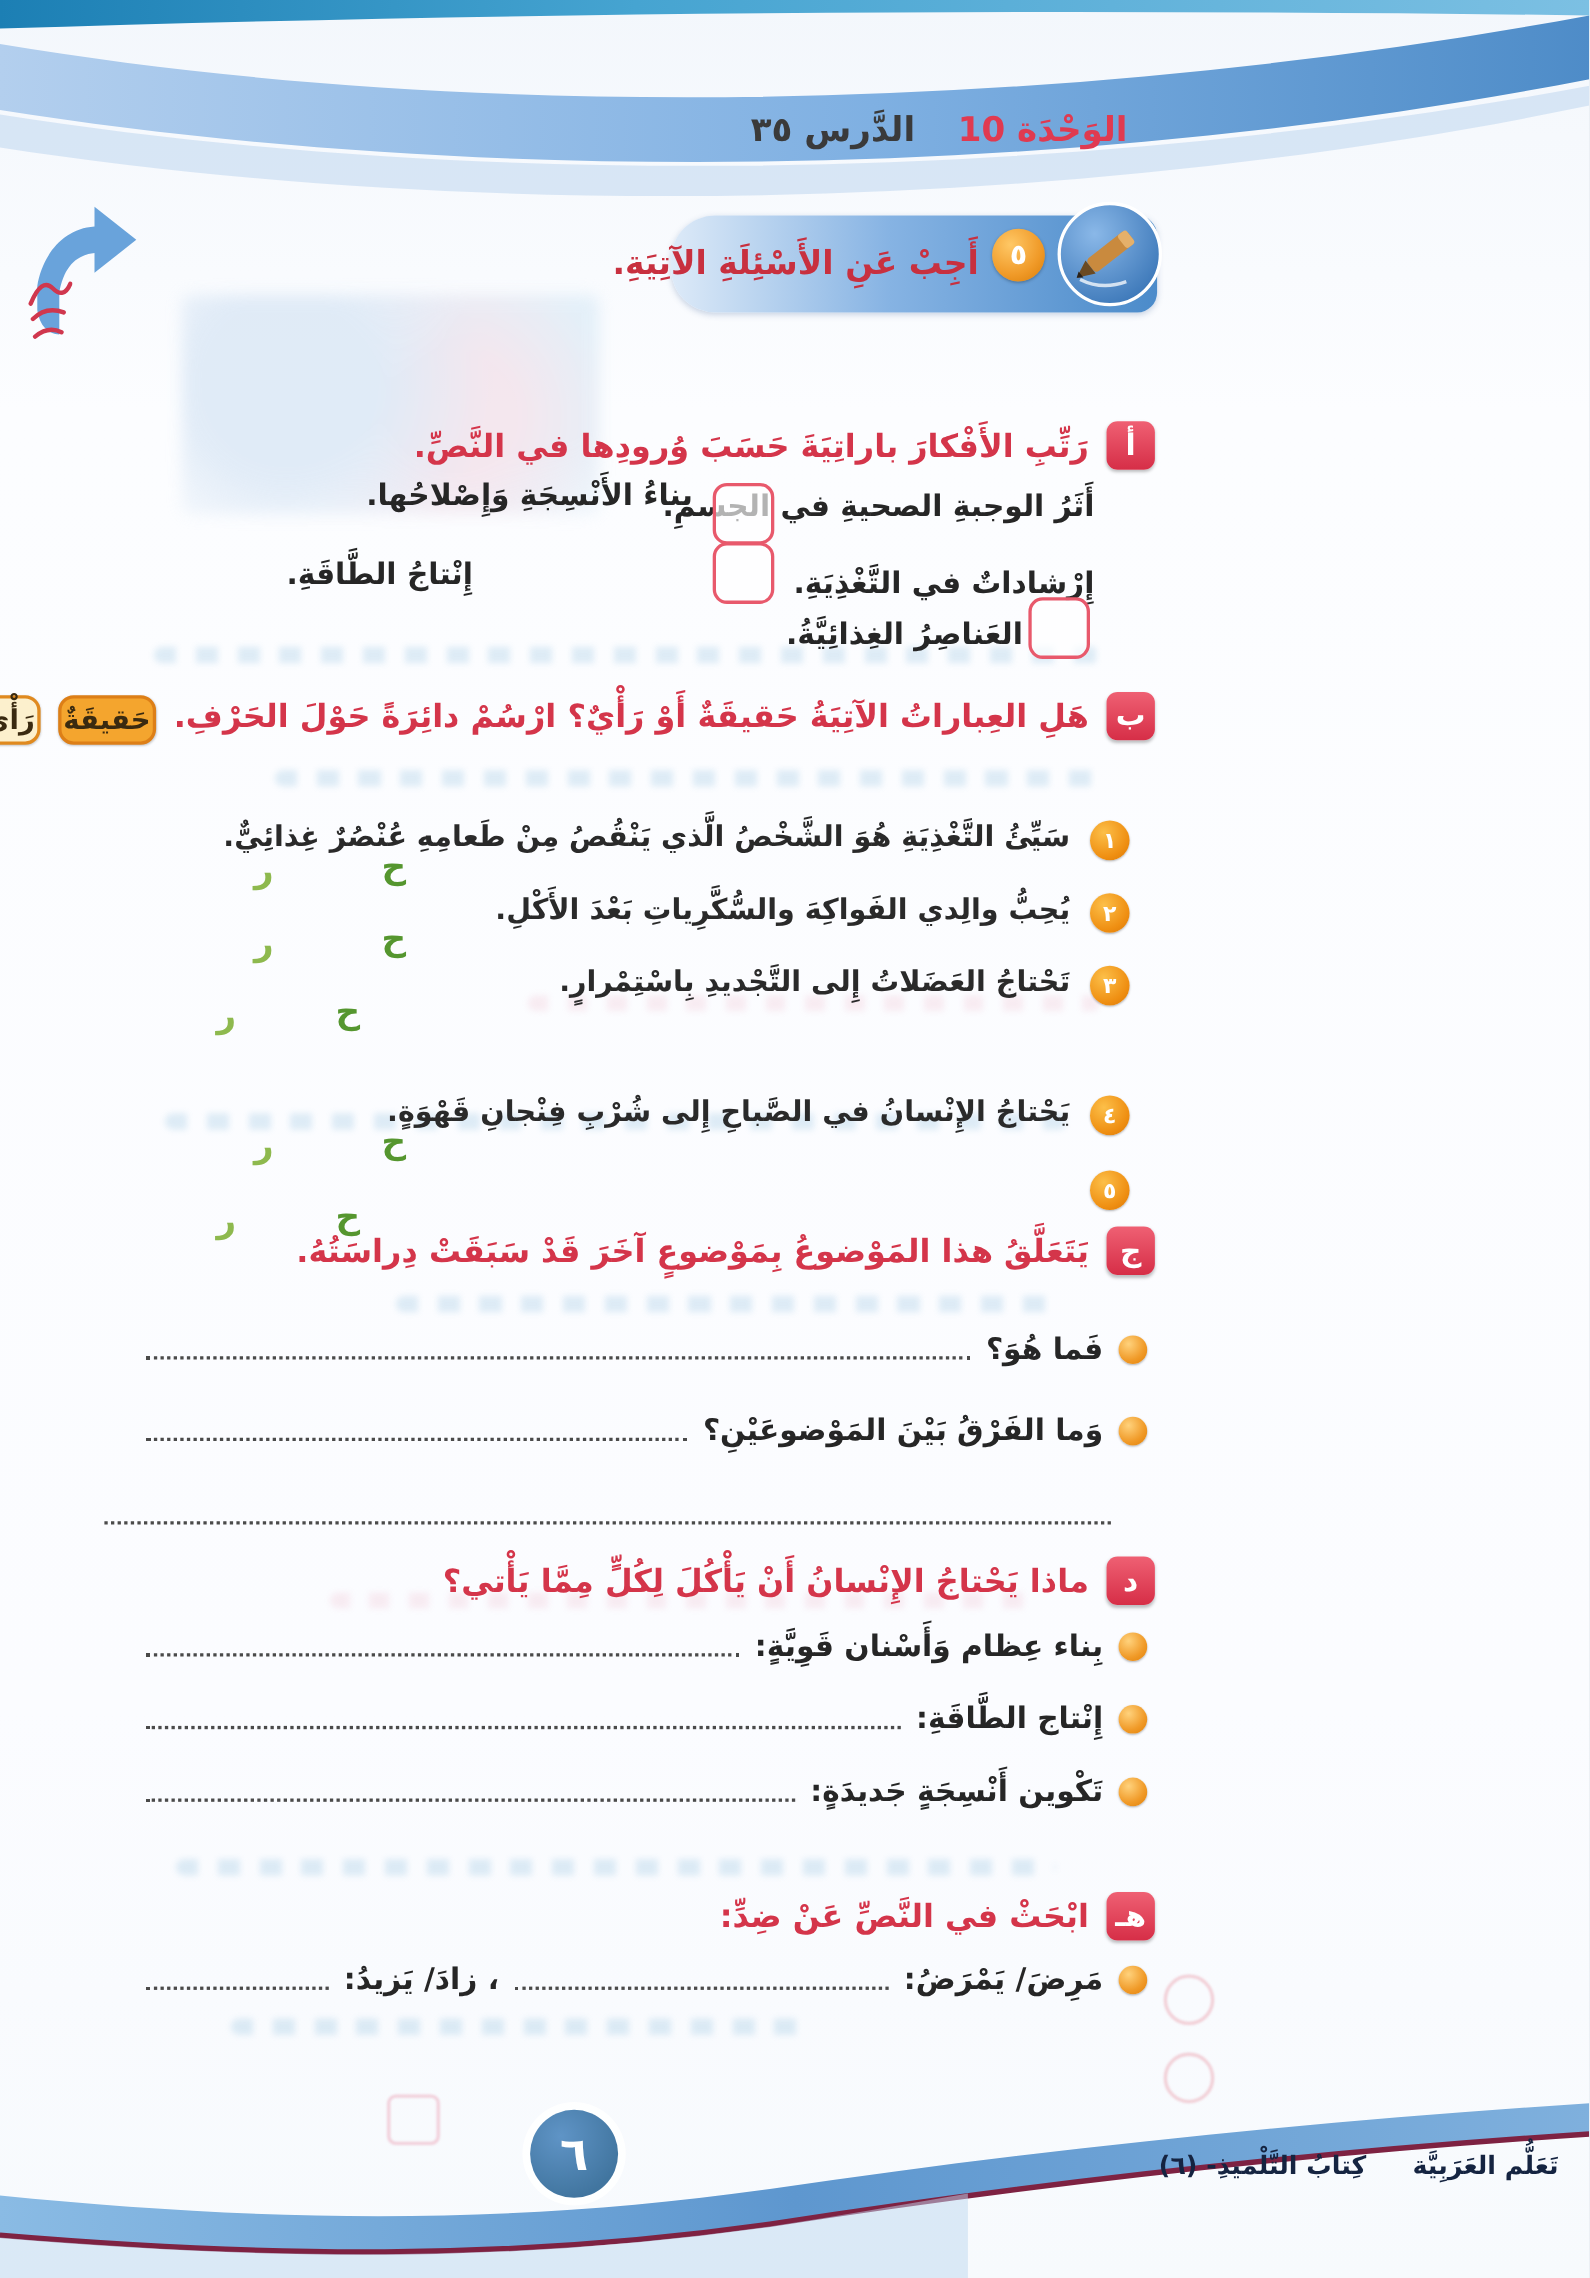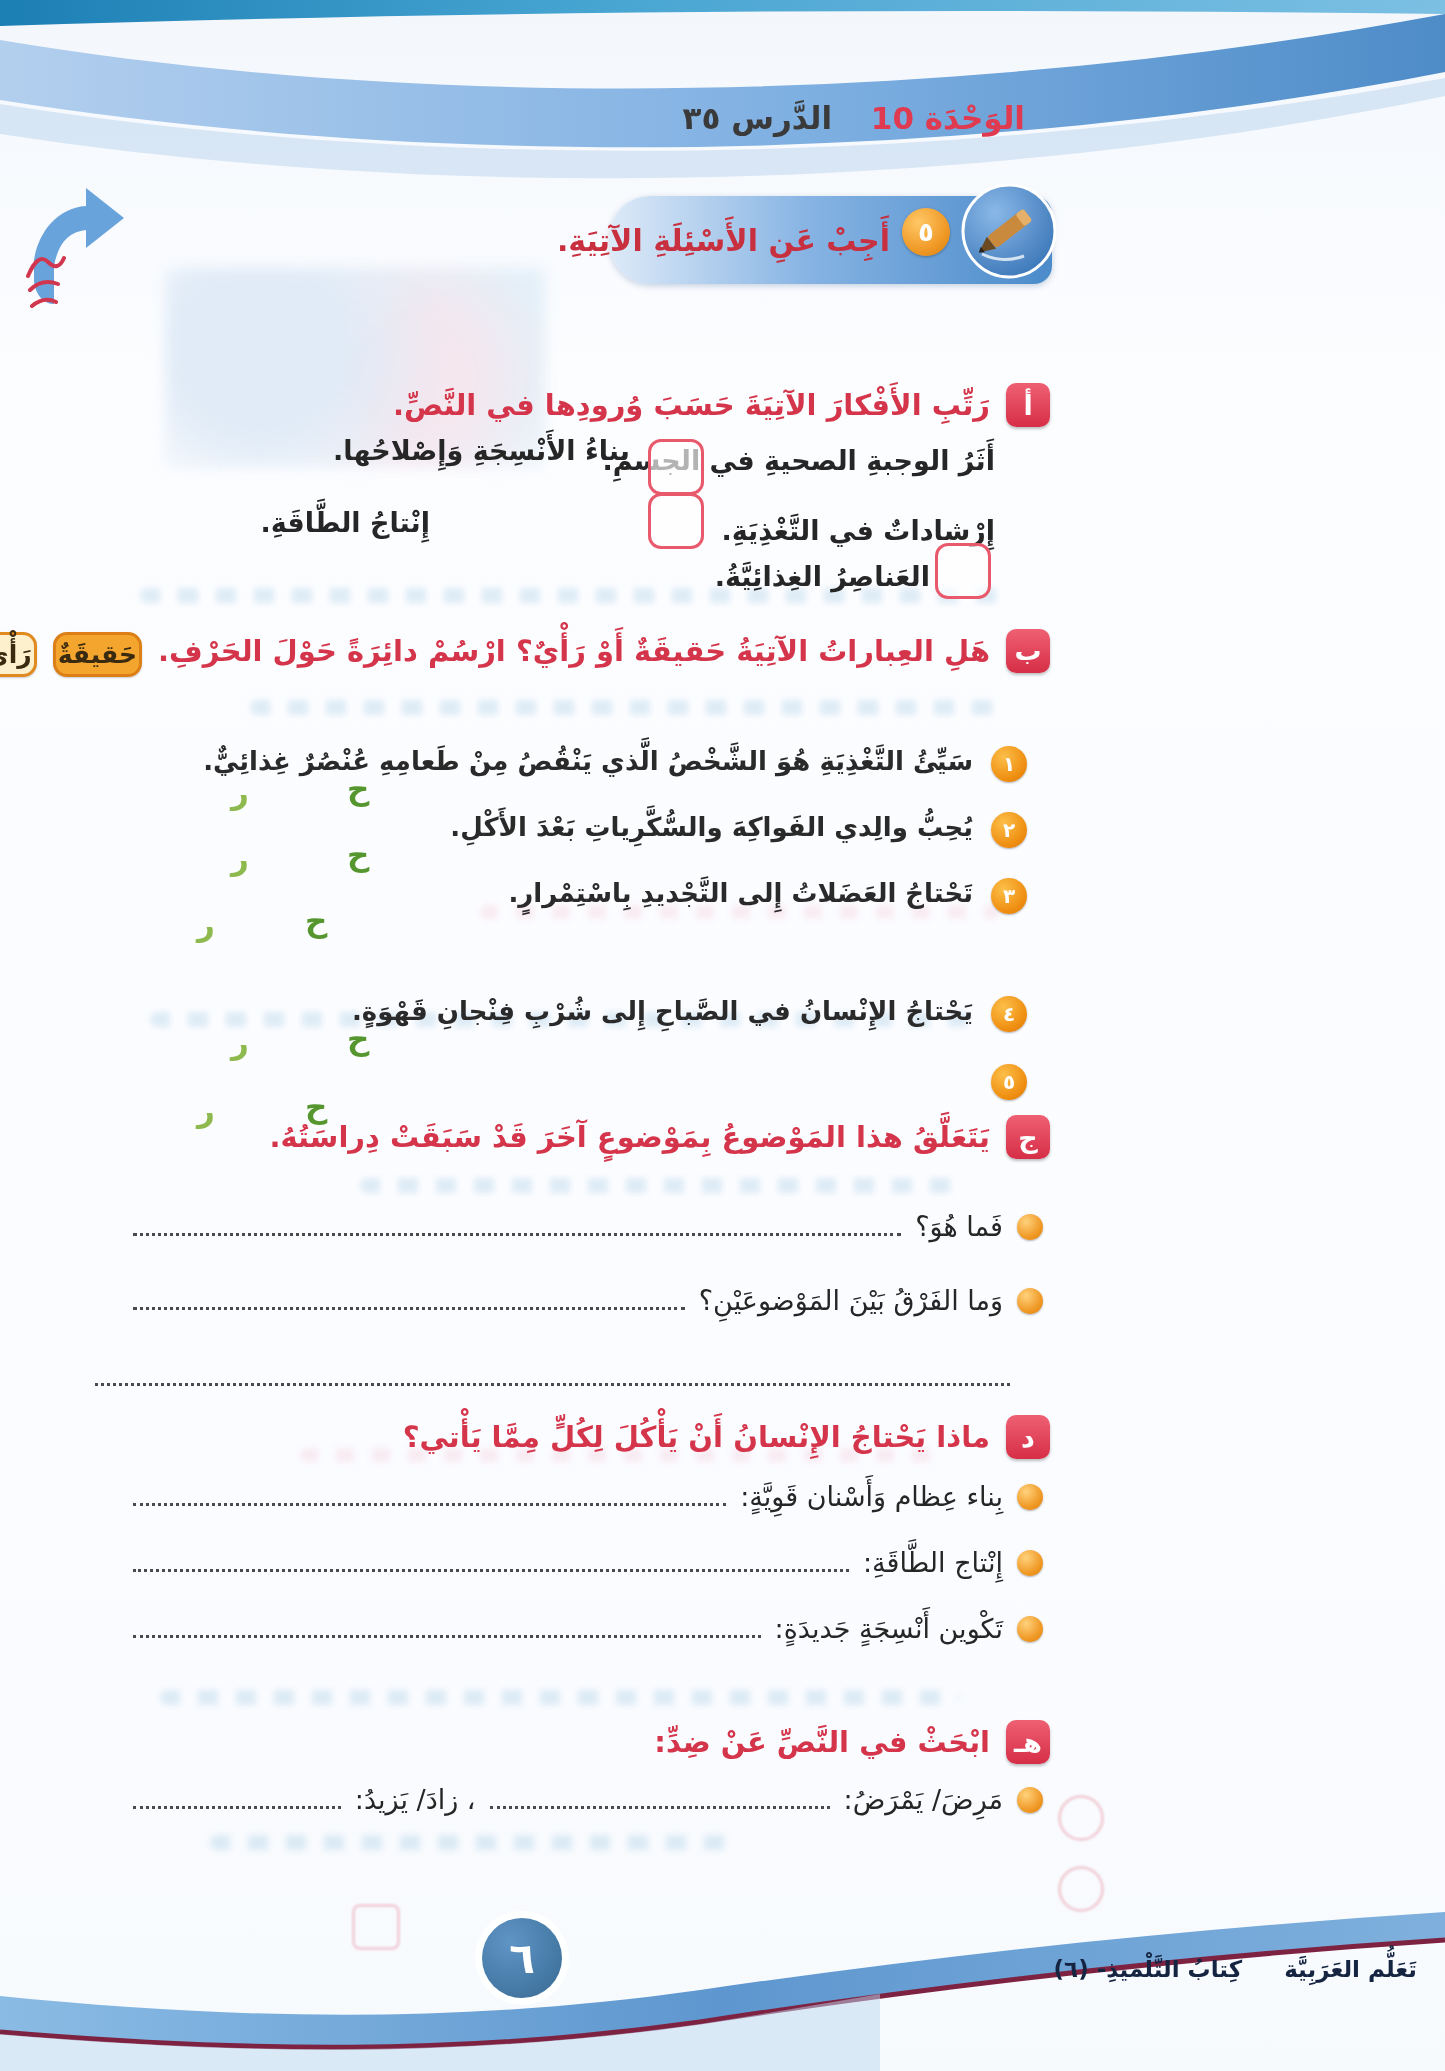--- a/index.html
+++ b/index.html
@@ -58,21 +58,21 @@
   .cr{position:absolute;top:28px;font-size:31px;font-weight:bold;color:#8eb94e;left:176px;}
   .b3 .ch,.b5 .ch{left:250px;} .b3 .cr,.b5 .cr{left:142px;}
   
   .qrow{position:absolute;right:12px;left:78px;display:flex;align-items:center;gap:14px;}
   .cq1{top:96px;} .cq2{top:170px;}
   .d1{top:66px;} .d2{top:132px;} .d3{top:198px;}
   .e1{top:64px;}
   .blt{flex:0 0 26px;width:26px;height:26px;border-radius:50%;
      background:radial-gradient(circle at 35% 30%,#ffd27c,#f09a28 60%,#e07f06);
      box-shadow:0 1px 2px rgba(0,0,0,.3);}
-  .qtxt{font-size:27px;font-weight:normal;color:#262626;white-space:nowrap;}
+  .qtxt{font-size:27px;font-weight:bold;color:#262626;white-space:nowrap;}
   .dots{flex:1 1 auto;height:24px;border-bottom:3px dotted #4a4a4a;transform:translateY(-4px);}
   .dots-mid{flex:0 0 340px;}
   .dots-full{position:absolute;top:268px;right:45px;left:40px;height:0;border-bottom:3px dotted #4a4a4a;}
   
   .pagenum-circle{position:absolute;left:482px;top:1918px;width:80px;height:80px;border-radius:50%;
      background:radial-gradient(circle at 35% 30%,#5f94c6,#41759f 75%);
      color:#fff;font-size:42px;font-weight:bold;display:flex;align-items:center;justify-content:center;
      box-shadow:0 0 0 7px rgba(255,255,255,.85);}
   .footer-text{position:absolute;right:28px;top:1956px;font-size:23px;font-weight:bold;color:#152441;white-space:nowrap;}
   .footer-text .b2s{margin-right:34px;}
@@ -155,21 +155,21 @@
           <path d="M17,44 L12,47.5 L17,51 Z" fill="#2b2118"></path>
         </g>
         <path d="M22,72 Q42,82 64,74" stroke="#ffffff" stroke-width="3" fill="none" opacity=".75"></path>
       </svg>
     </div>
   </div>
 
   <div class="sec secA">
     <div class="sec-head">
       <span class="secbox">أ</span>
-      <span class="stitle">رَتِّبِ الأَفْكارَ الآتِيَةَ حَسَبَ وُرودِها في النَّصِّ.</span>
+      <span class="stitle">رَتِّبِ الأَفْكارَ باراتِيَةَ حَسَبَ وُرودِها في النَّصِّ.</span>
     </div>
     <div class="a-item aR0">أَثَرُ الوجبةِ الصحيةِ في الجسمِ.</div>
     <div class="a-item aL0">بِناءُ الأَنْسِجَةِ وَإِصْلاحُها.</div>
     <div class="a-item aR1">إِرْشاداتٌ في التَّغْذِيَةِ.</div>
     <div class="a-item aL1">إِنْتاجُ الطَّاقَةِ.</div>
     <div class="a-item aR2">العَناصِرُ الغِذائِيَّةُ.</div>
     <span class="cbx cb0"></span>
     <span class="cbx cb1"></span>
     <span class="cbx cb2"></span>
   </div>

